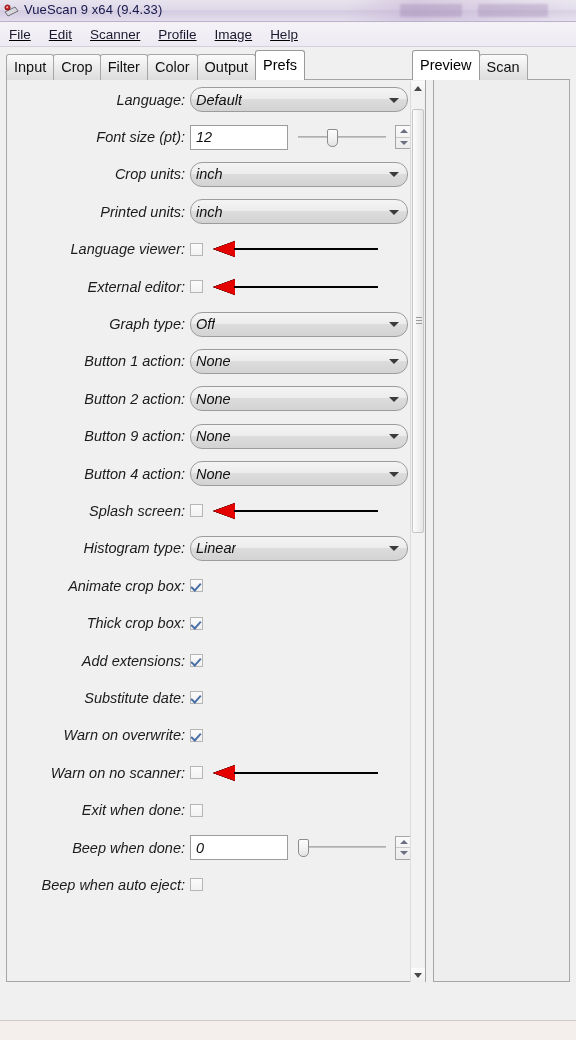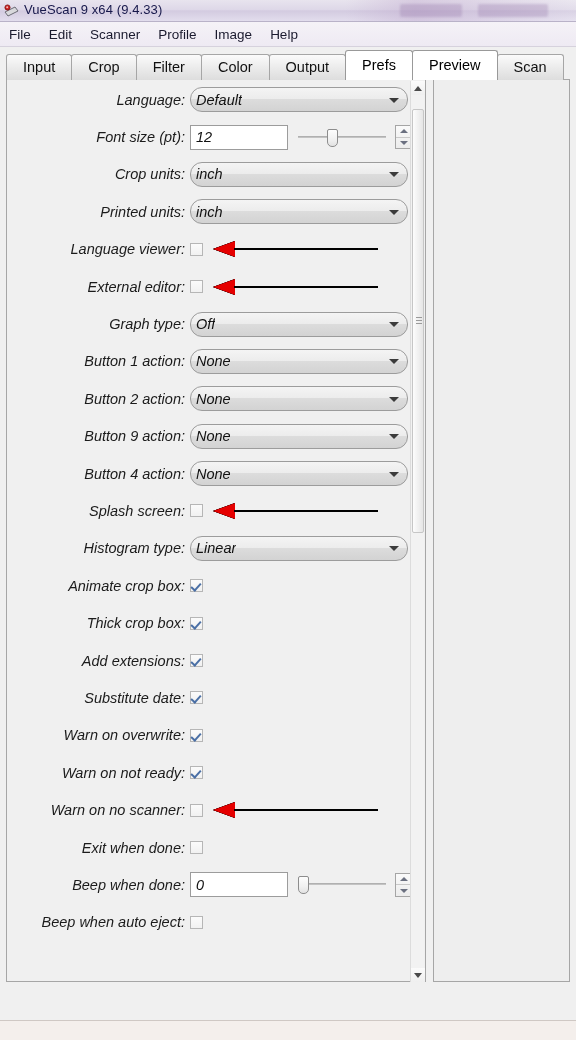--- a/index.html
+++ b/index.html
@@ -36,42 +36,42 @@
     background: rgba(150,120,170,.30);
     border-radius: 2px;
     filter: blur(1.2px);
   }
 
   
   #menubar {
     position: absolute; left: 0; top: 22px; width: 576px; height: 25px;
     background: linear-gradient(to bottom,#f5f2f7 0%, #eeeaf3 100%);
     border-bottom: 1px solid #d6d2dd;
-    display: flex; align-items: center;
+    display: flex; align-items: center; text-decoration: underline;
   }
   .menu-item {
     font-size: 13.5px; color: #1a1a2e;
     padding: 2px 8px; margin: 0 1px;
     cursor: default; white-space: nowrap;
   }
 
   
   #body-area {
     position: absolute; left: 0; top: 47px; width: 576px; height: 945px;
     background: #f0f0f0;
   }
 
   
   .tabstrip { position: absolute; height: 30px; display: flex; align-items: flex-end; }
   #left-tabstrip  { left: 6px;  top: 3px; }
   #right-tabstrip { left: 412px; top: 3px; }
 
   .tab {
     height: 26px; line-height: 24px;
-    padding: 0 16px;
+    padding: 0 7px;
     font-size: 14.5px; color: #111;
     background: linear-gradient(to bottom,#fbfbfb 0%, #eaeaea 55%, #dddddd 100%);
     border: 1px solid #a6a6a6;
     border-bottom: none;
     border-top-left-radius: 3px; border-top-right-radius: 3px;
     margin-right: -1px;
     position: relative; z-index: 1;
     white-space: nowrap;
     cursor: default;
   }
@@ -413,24 +413,20 @@
           <div class="row">
             <div class="label">Add extensions:</div>
             <div class="checkbox checked"></div>
           </div>
           <div class="row">
             <div class="label">Substitute date:</div>
             <div class="checkbox checked"></div>
           </div>
           <div class="row">
             <div class="label">Warn on overwrite:</div>
-            <div class="checkbox checked"></div>
-          </div>
-          <div class="row">
-            <div class="label">Warn on not ready:</div>
             <div class="checkbox checked"></div>
           </div>
           <div class="row">
             <div class="label">Warn on no scanner:</div>
             <div class="checkbox"></div>
             <div class="pointer">
               <div class="head"></div>
               <div class="shaft"></div>
             </div>
           </div>

